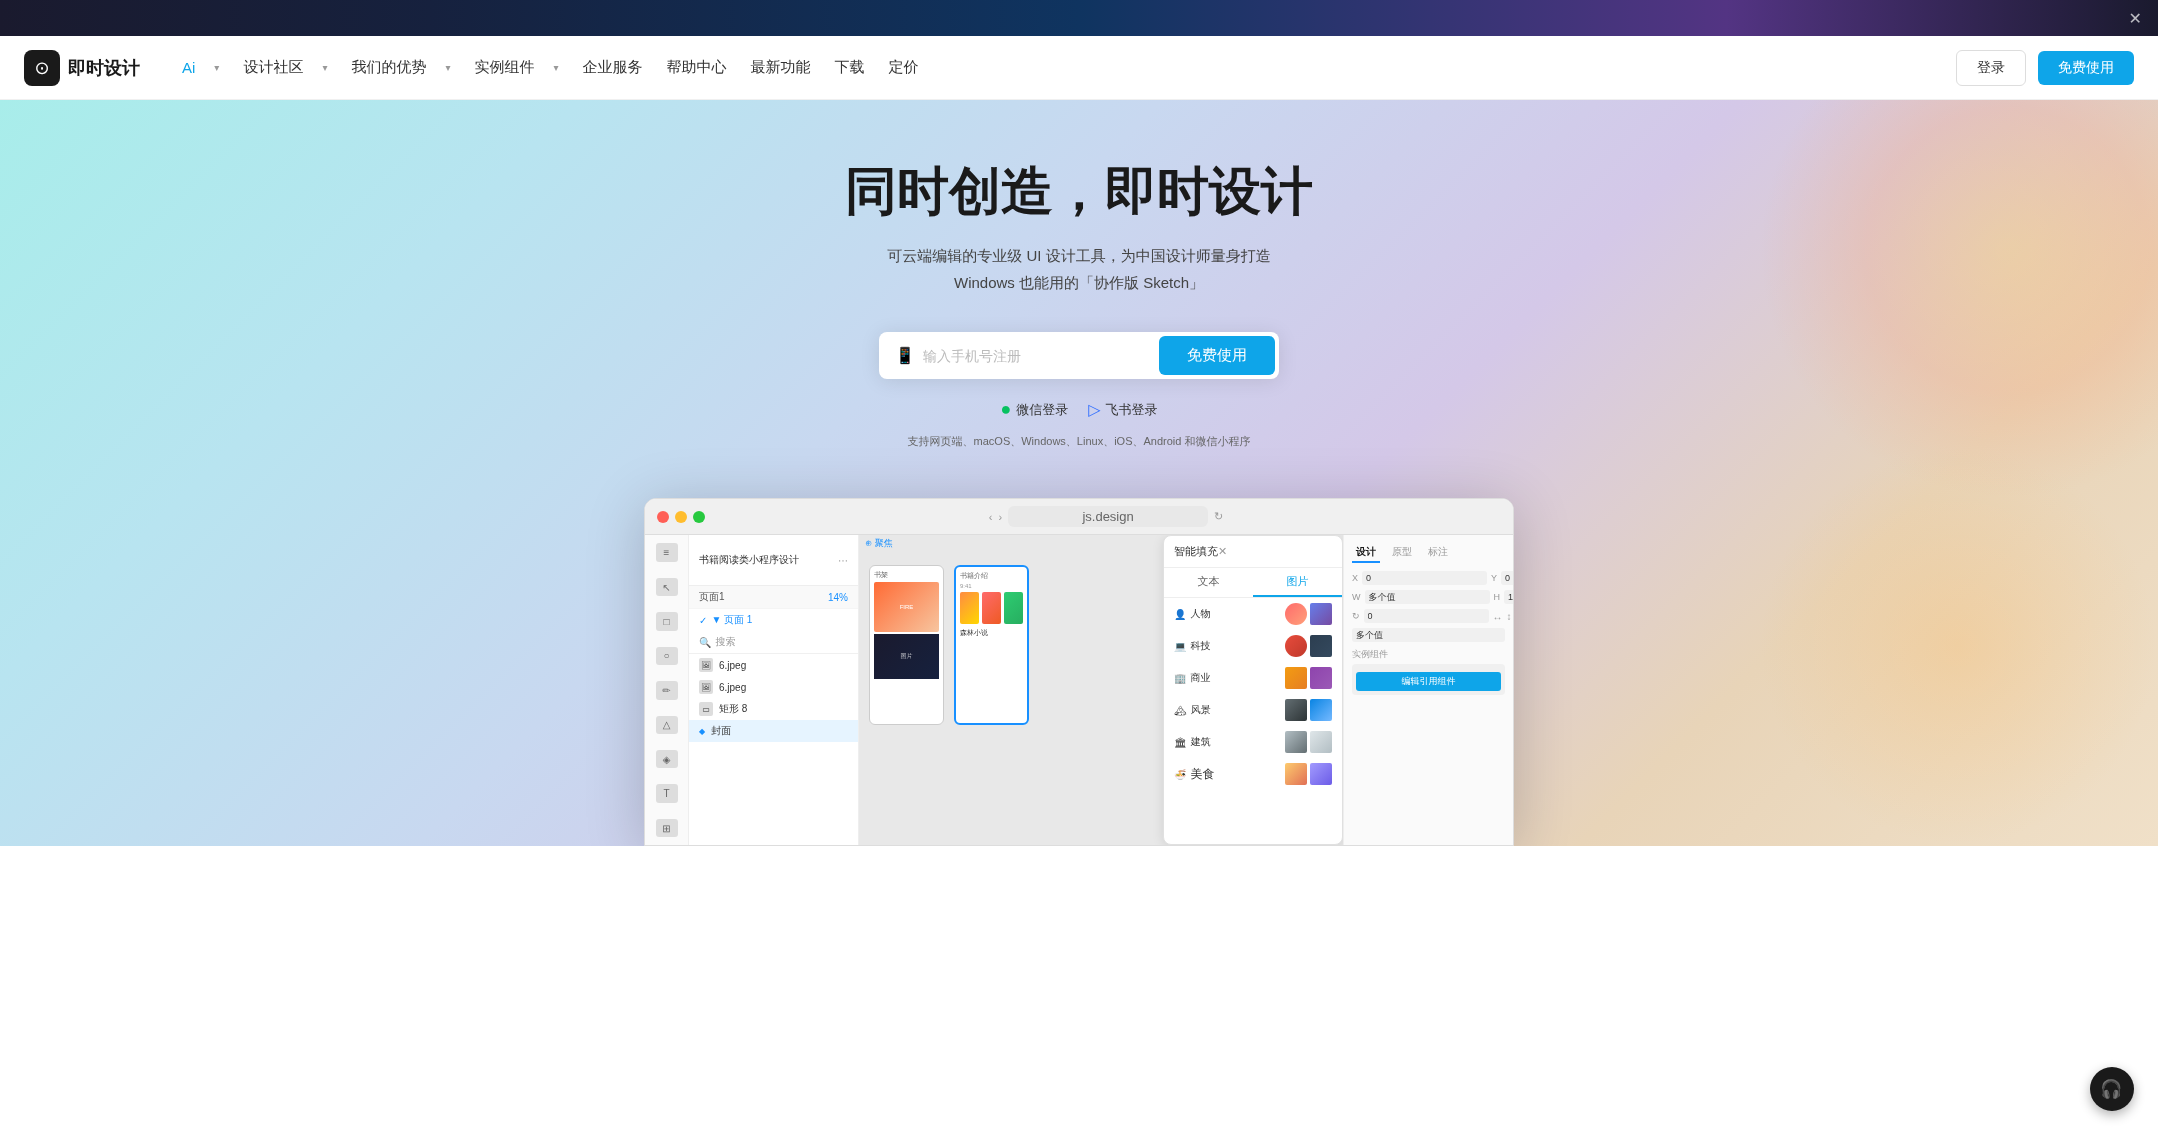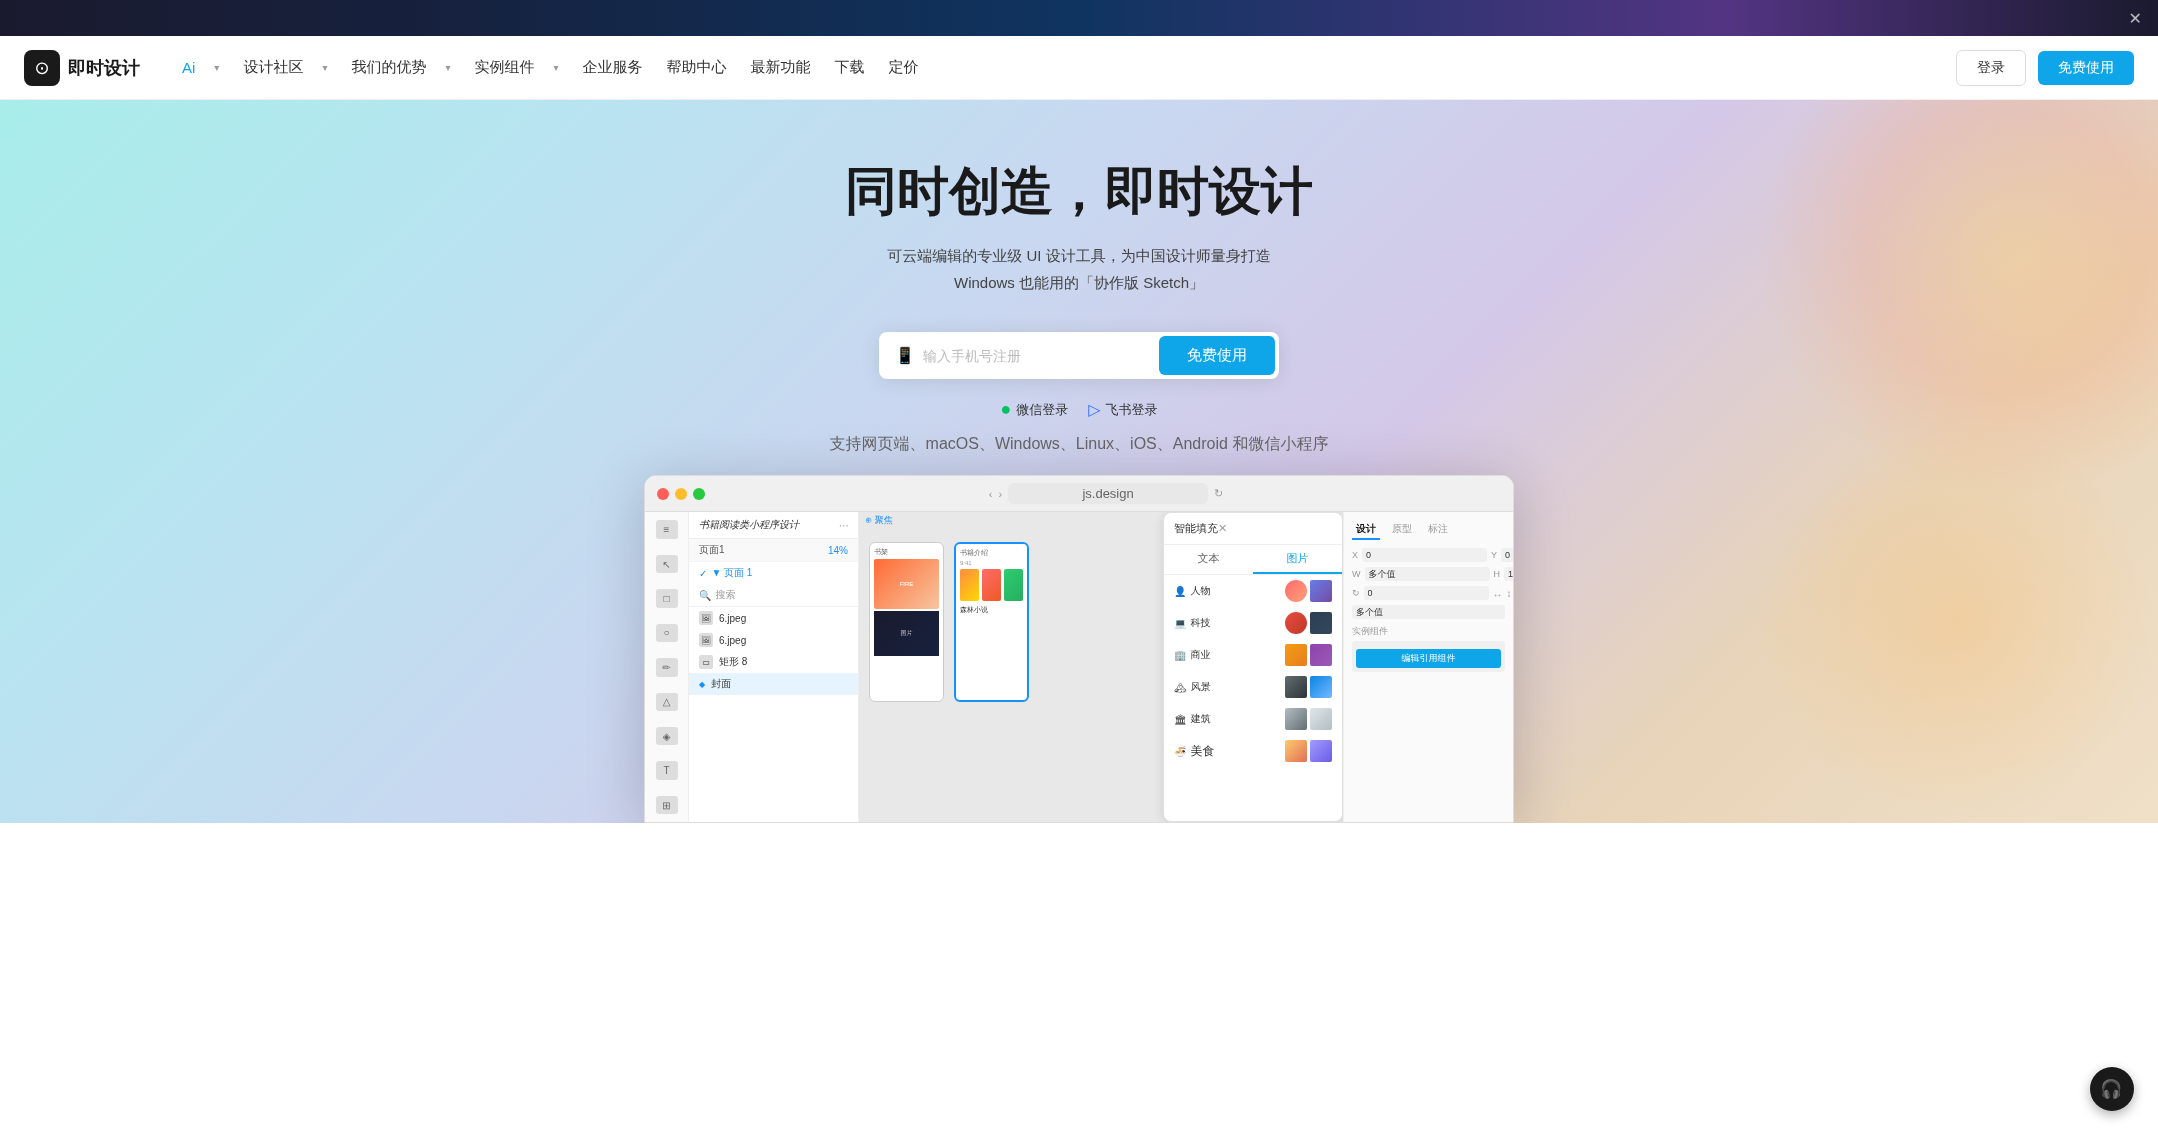--- a/index.html
+++ b/index.html
@@ -228,23 +228,23 @@
       align-items: center;
       gap: 5px;
       color: #333;
       font-size: 13px;
       cursor: pointer;
       text-decoration: none;
     }
     .wechat-icon { color: #07c160; font-size: 18px; }
     .feishu-icon { color: #3370ff; font-size: 16px; }
     .hero-platforms {
-      font-size: 16px;
+      font-size: 11px;
       color: #666;
-      margin-bottom: 20px;
+      margin-bottom: 49px;
     }
 
     
     .app-preview {
       width: 870px;
       max-width: 95vw;
       border-radius: 12px 12px 0 0;
       box-shadow: 0 8px 60px rgba(0,0,0,0.2);
       overflow: hidden;
       background: #fff;
@@ -312,25 +312,24 @@
       width: 170px;
       background: #fff;
       border-right: 1px solid #eee;
       display: flex;
       flex-direction: column;
     }
     .app-layers-header {
       display: flex;
       align-items: center;
       justify-content: space-between;
-      padding: 6px 10px;
+      padding: 18px 10px;
       border-bottom: 1px solid #eee;
       font-size: 11px;
       color: #333;
-      font-style: italic;
     }
     .layers-toolbar {
       display: flex;
       align-items: center;
       gap: 6px;
       padding: 4px 10px;
       border-bottom: 1px solid #f5f5f5;
       background: #f9f9f9;
     }
     .layers-title-bar {

